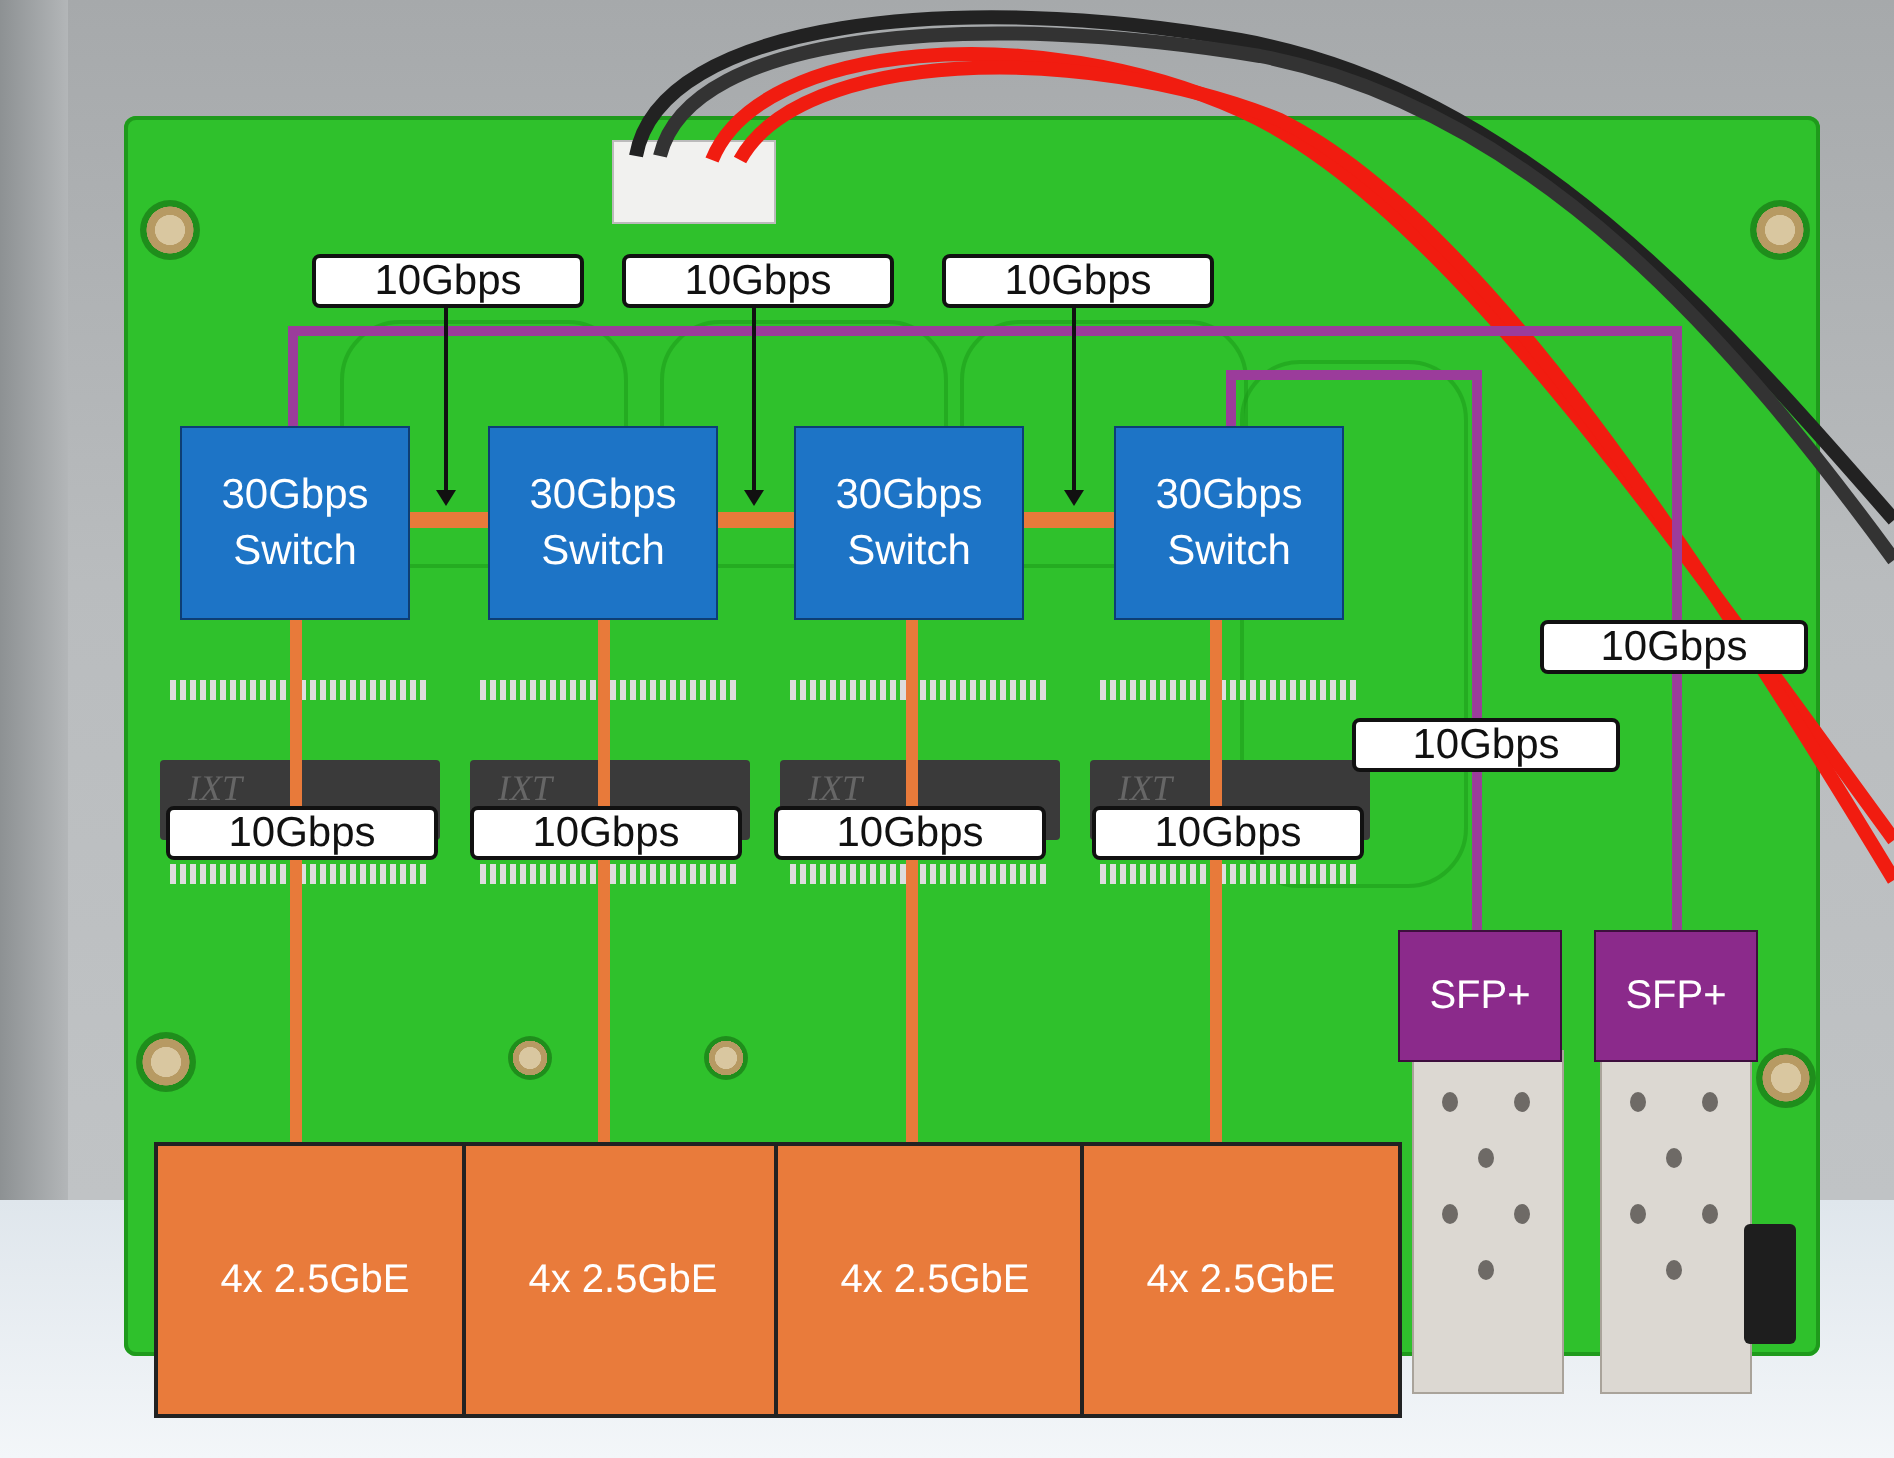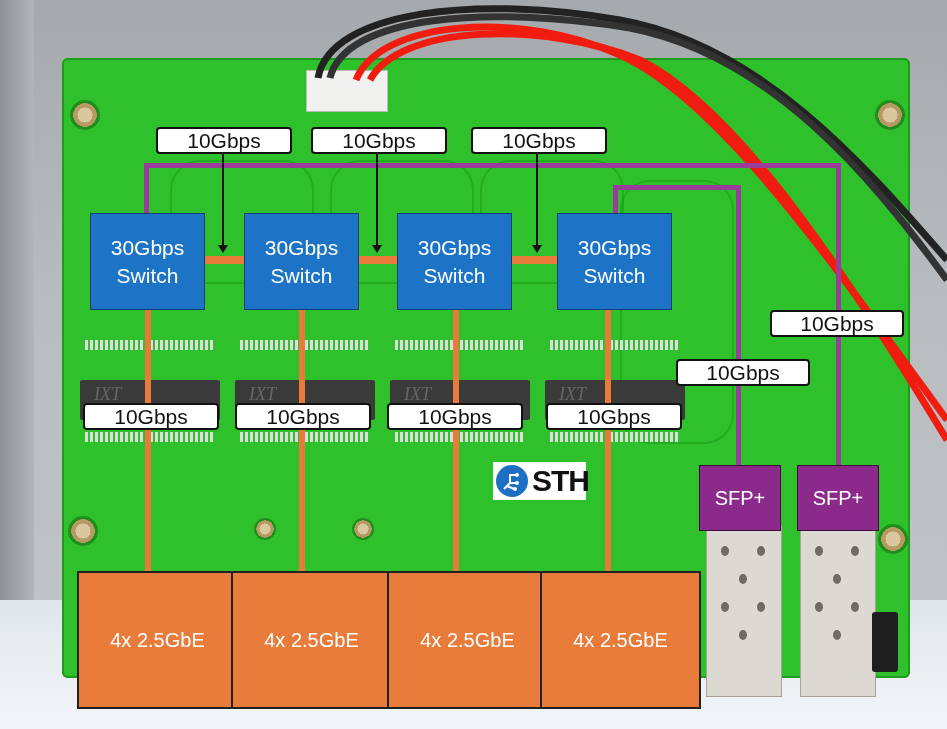--- a/index.html
+++ b/index.html
@@ -137,31 +137,20 @@
   </div>
 
   <div class="label" style="left:770px;top:310px;width:134px;">10Gbps</div>
   <div class="label" style="left:676px;top:359px;width:134px;">10Gbps</div>
 
   <div class="label" style="left:83px;top:403px;width:136px;">10Gbps</div>
   <div class="label" style="left:235px;top:403px;width:136px;">10Gbps</div>
   <div class="label" style="left:387px;top:403px;width:136px;">10Gbps</div>
   <div class="label" style="left:546px;top:403px;width:136px;">10Gbps</div>
 
-  <div class="sth">
-    <div class="sth-circle">
-      <svg width="32" height="32" viewBox="0 0 32 32">
-        <path d="M8 24 L14 18 L20 18 M14 18 L14 10 L20 10 M11 21 L18 24" stroke="#fff" stroke-width="2" fill="none"></path>
-        <circle cx="21" cy="18" r="2" fill="#fff"></circle>
-          <circle cx="21" cy="10" r="2" fill="#fff"></circle>
-          <circle cx="19" cy="24" r="2" fill="#fff"></circle>
-      </svg>
-    </div>
-    <span class="sth-text">STH</span>
-  </div>
 
   <div class="sfp" style="left:699px;top:465px;">SFP+</div>
   <div class="sfp" style="left:797px;top:465px;">SFP+</div>
 
   <div class="port" style="left:77px;">4x 2.5GbE</div>
   <div class="port" style="left:231px;">4x 2.5GbE</div>
   <div class="port" style="left:387px;">4x 2.5GbE</div>
   <div class="port" style="left:540px;">4x 2.5GbE</div>
 </div>
 

